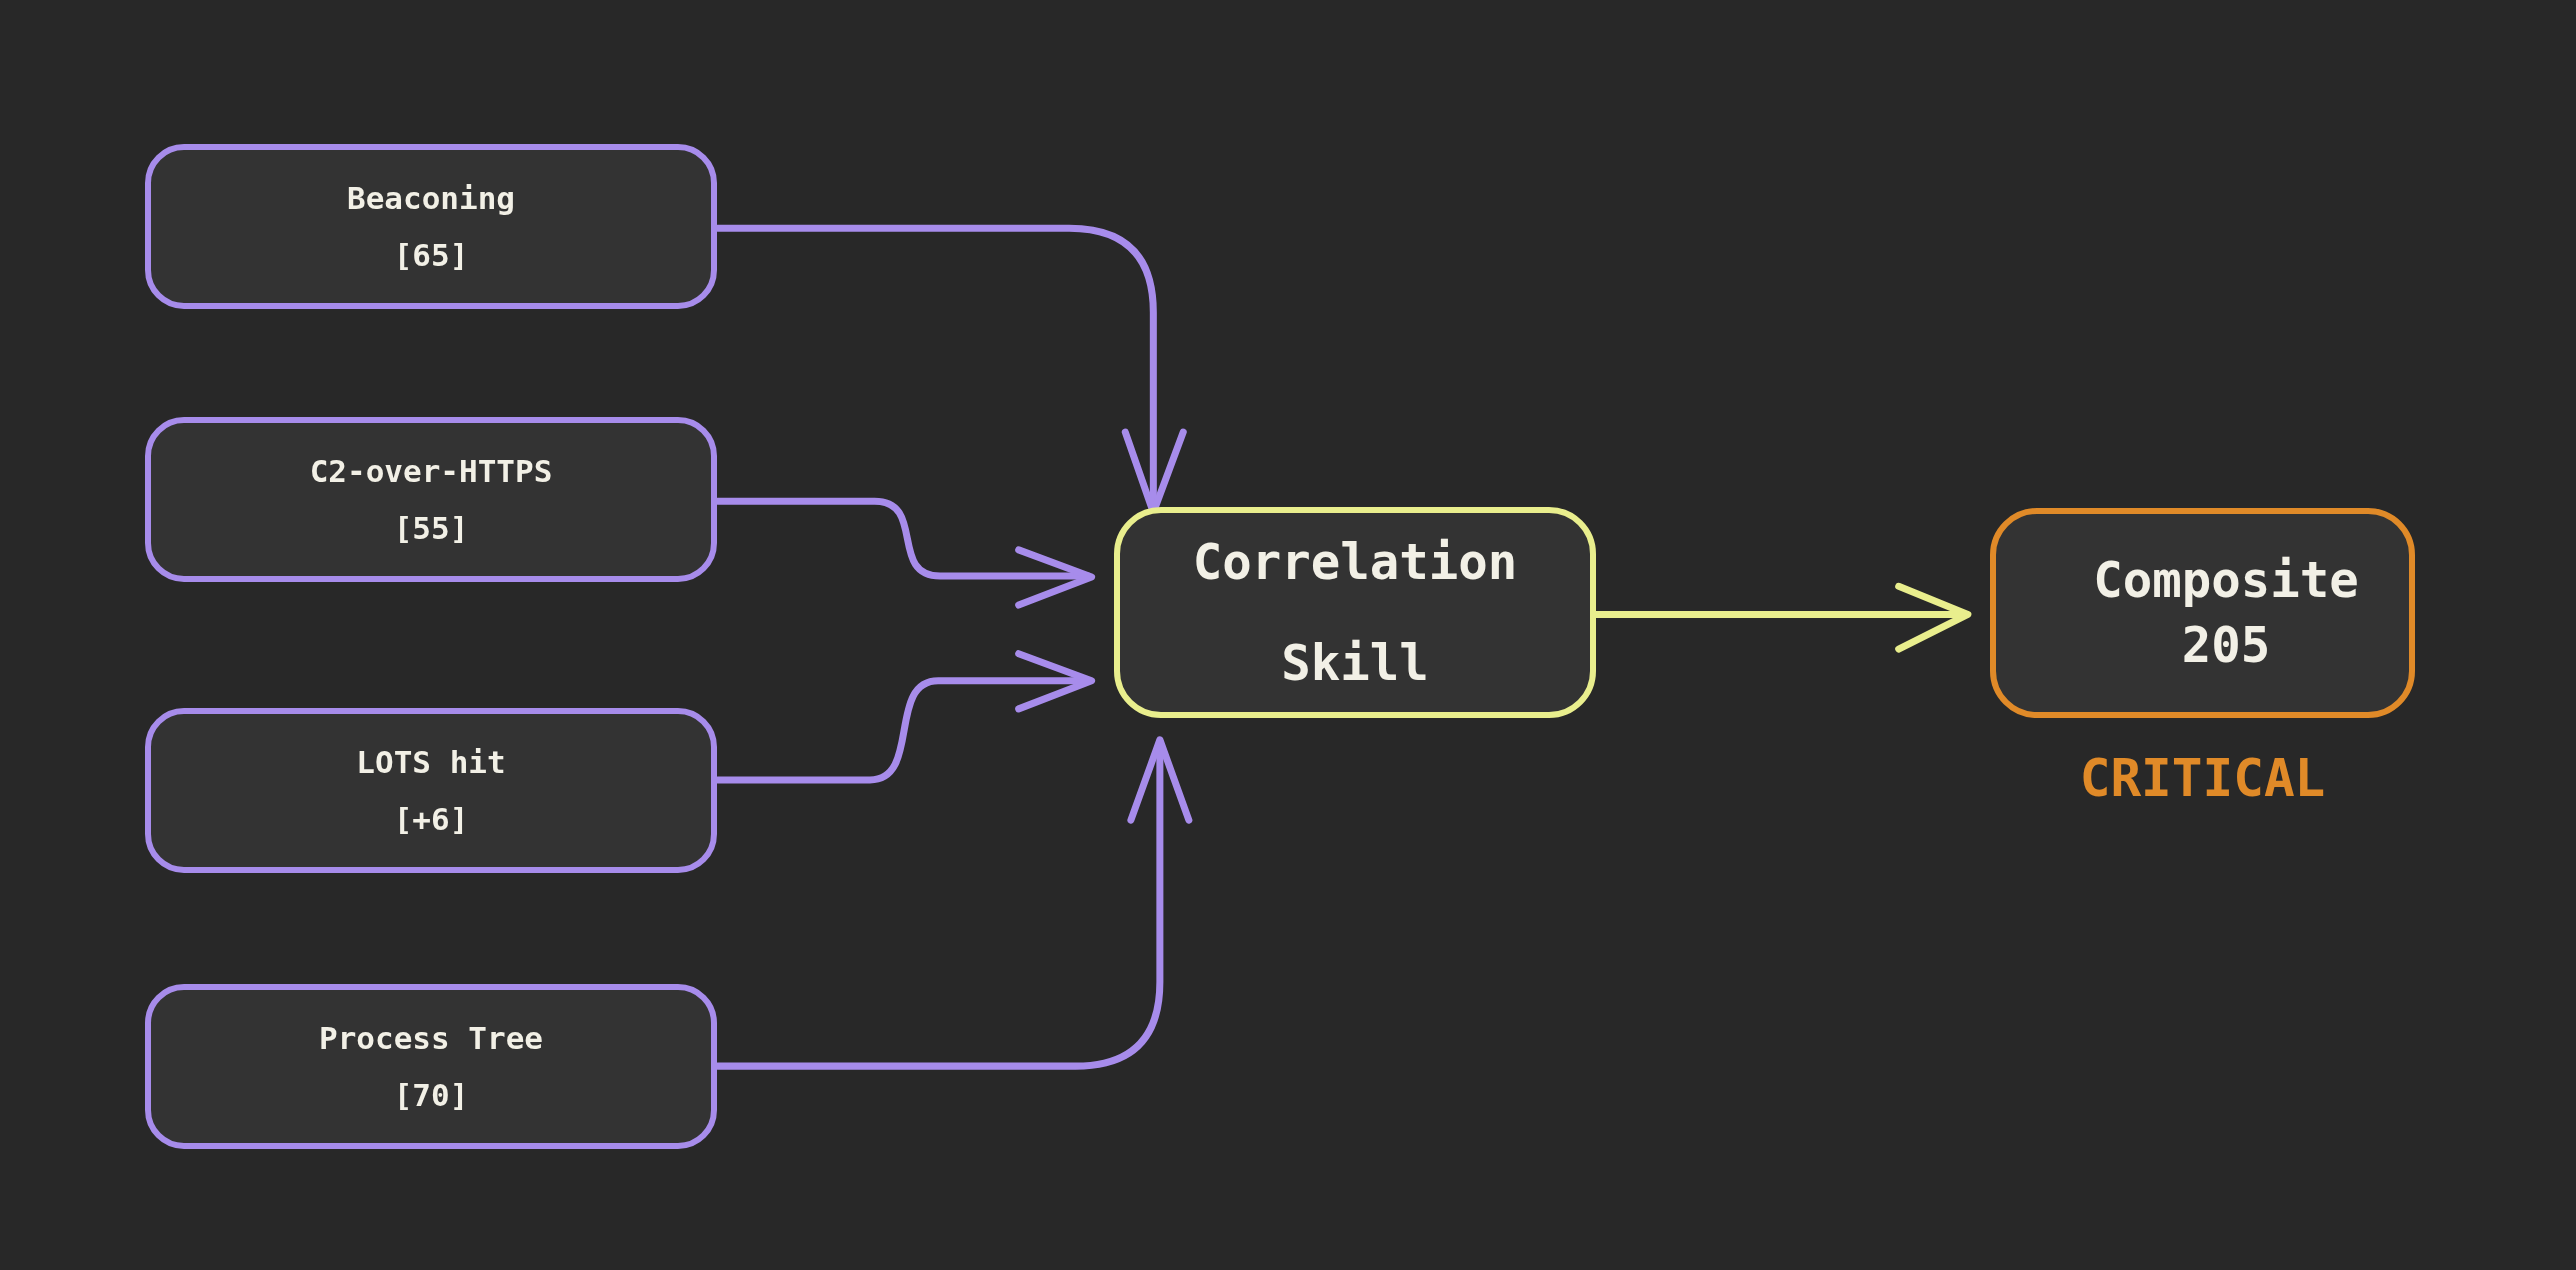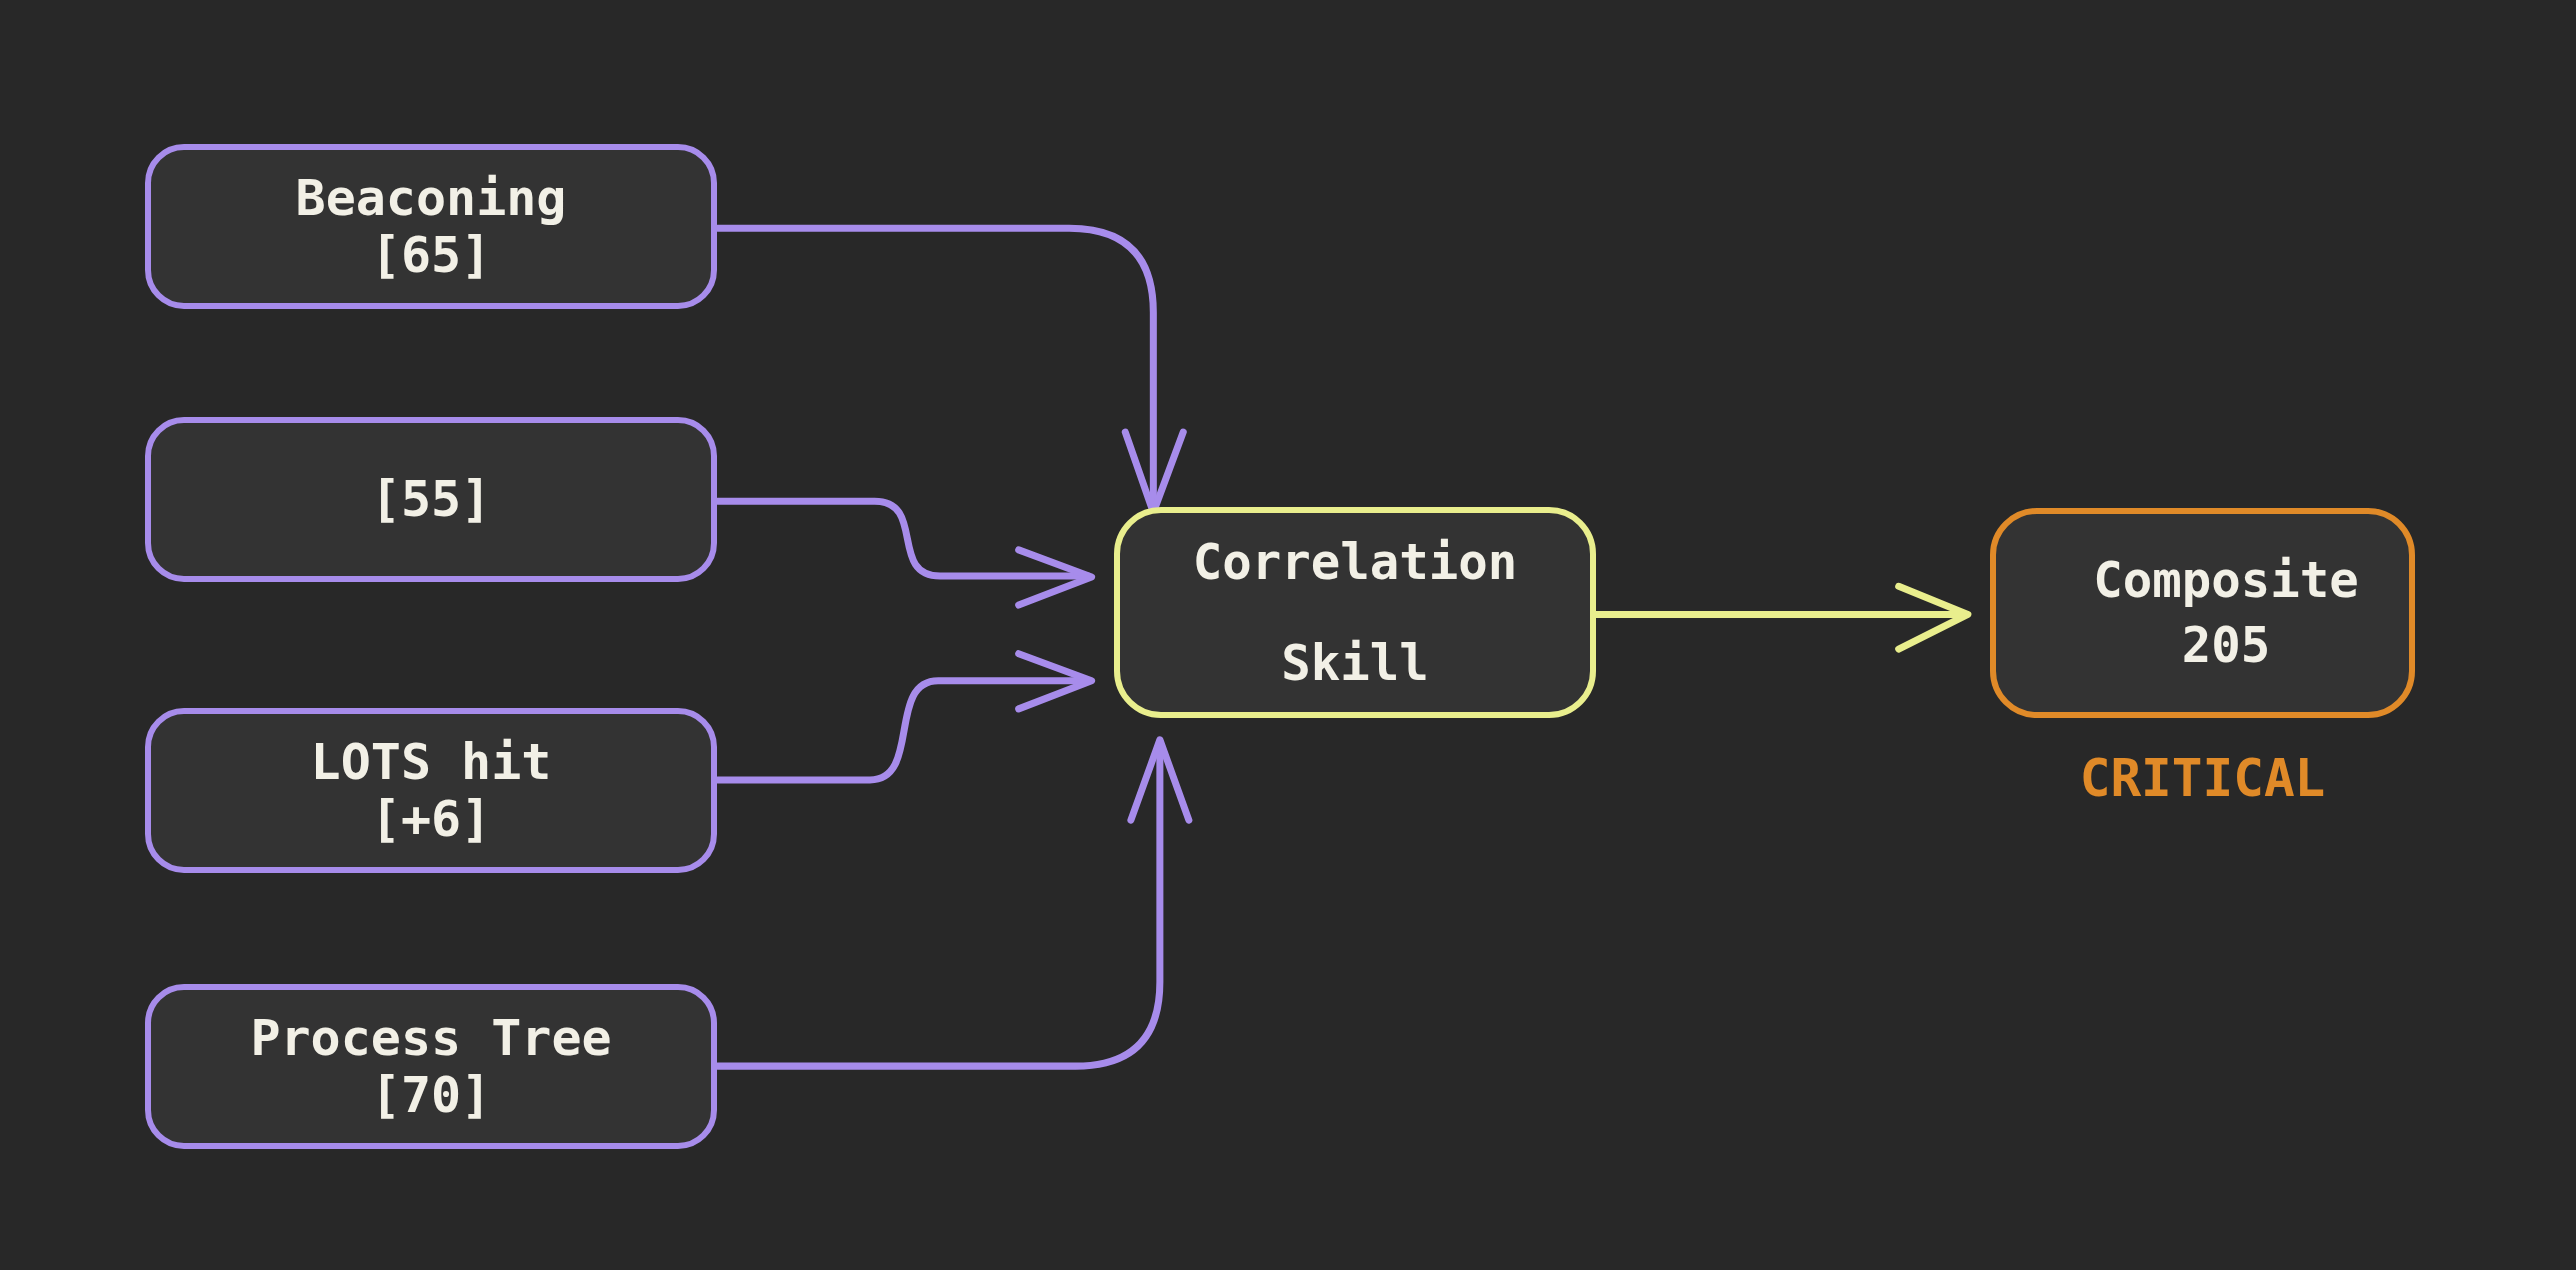--- a/index.html
+++ b/index.html
@@ -41,21 +41,21 @@
     text-align: center;
     color: var(--text, #f2f0e6);
     font-weight: 700;
   }
   .input-node {
     left: 145px;
     width: 572px;
     height: 165px;
     border: 6.5px solid var(--input-border, #a78ceb);
     border-radius: 39px;
-    font-size: 50px;
+    font-size: 31px;
     line-height: 57px;
   }
   .center-node {
     left: 1114px;
     top: 507px;
     width: 482px;
     height: 211px;
     border: 6.5px solid var(--center-border, #e9ee8d);
     border-radius: 47px;
     font-size: 49px;
@@ -122,20 +122,21 @@
       <path class="yellow-stroke" d="M 2030 627 L 2104 657 L 2030 694"></path>
     </g>
   </svg>
 
   <div id="node-beaconing" class="node input-node">
     <div>Beaconing</div>
     <div>[65]</div>
   </div>
 
   <div id="node-c2" class="node input-node">
+    <div>C2-over-HTTPS</div>
     <div>[55]</div>
   </div>
 
   <div id="node-lots" class="node input-node">
     <div>LOTS hit</div>
     <div>[+6]</div>
   </div>
 
   <div id="node-process-tree" class="node input-node">
     <div>Process Tree</div>

